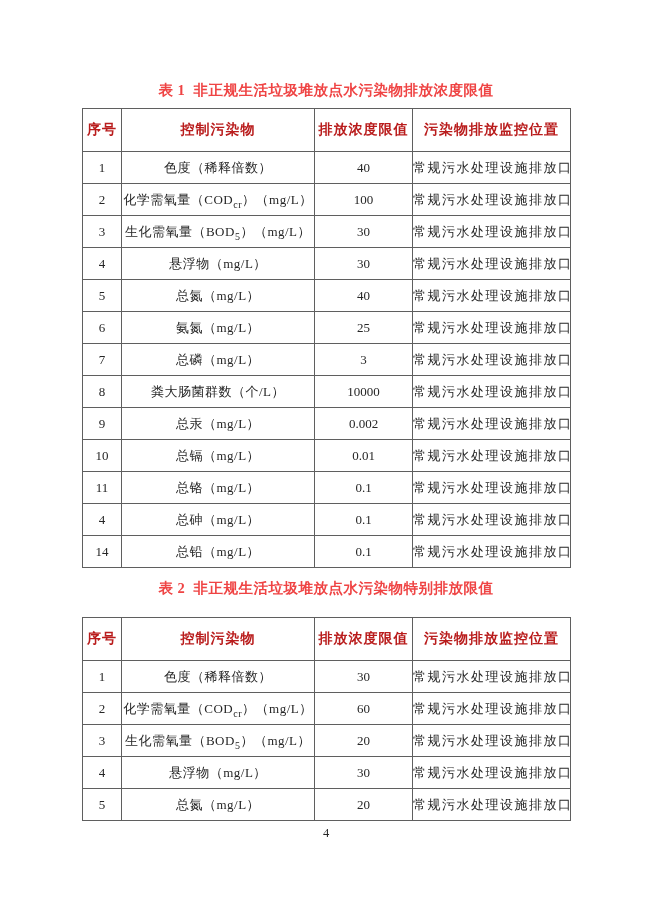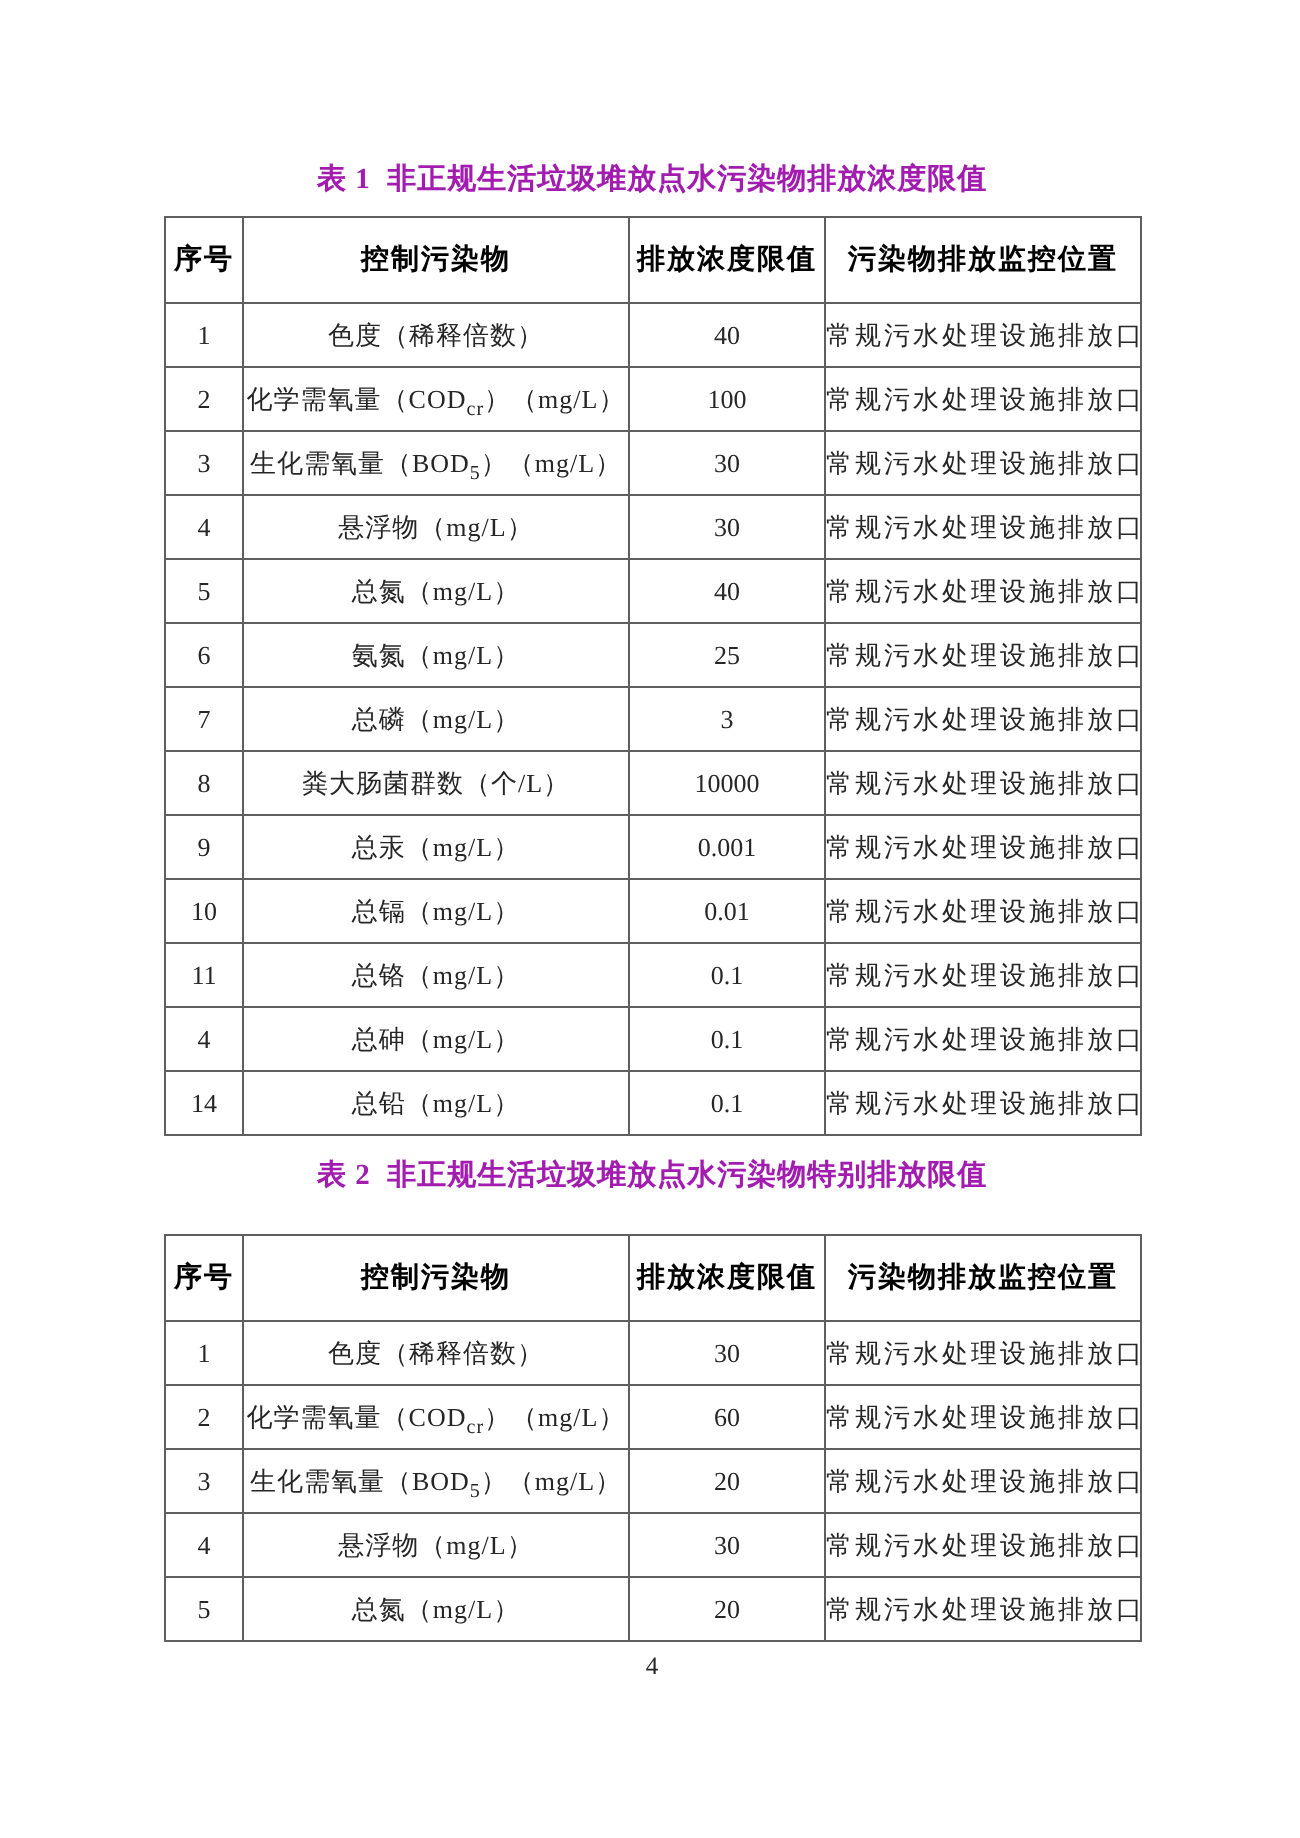--- a/index.html
+++ b/index.html
@@ -23,21 +23,21 @@
     width: 488px;
   }
   .tbl-title {
     text-align: center;
     font-weight: 700;
     font-size: 14.5px;
     line-height: 20px;
     white-space: pre;
     letter-spacing: 0.5px;
     margin-bottom: 8px;
-    color: #a21caf;
+    color: #ef4444;
   }
   .tbl-title.second {
     margin-top: 10px;
     margin-bottom: 19px;
   }
   table.limits {
     border-collapse: collapse;
     table-layout: fixed;
     width: 488px;
   }
@@ -47,21 +47,21 @@
     text-align: center;
     vertical-align: middle;
     padding: 0;
     overflow: hidden;
   }
   table.limits th {
     height: 42px;
     font-size: 14px;
     font-weight: 700;
     letter-spacing: 1px;
-    color: #000000;
+    color: #b91c1c;
   }
   table.limits td {
     height: 31px;
     font-size: 13px;
     color: #262626;
   }
   td.c-pol {
     letter-spacing: 0.5px;
     white-space: nowrap;
     margin-top: 24px;
@@ -153,21 +153,21 @@
       </tr>
       <tr>
         <td class="c-no">8</td>
         <td class="c-pol"><span>粪大肠菌群数（个/L）</span><sub class="subs"></sub><span></span></td>
         <td class="c-lim">10000</td>
         <td class="c-loc">常规污水处理设施排放口</td>
       </tr>
       <tr>
         <td class="c-no">9</td>
         <td class="c-pol"><span>总汞（mg/L）</span><sub class="subs"></sub><span></span></td>
-        <td class="c-lim">0.001</td>
+        <td class="c-lim">0.002</td>
         <td class="c-loc">常规污水处理设施排放口</td>
       </tr>
       <tr>
         <td class="c-no">10</td>
         <td class="c-pol"><span>总镉（mg/L）</span><sub class="subs"></sub><span></span></td>
         <td class="c-lim">0.01</td>
         <td class="c-loc">常规污水处理设施排放口</td>
       </tr>
       <tr>
         <td class="c-no">11</td>

